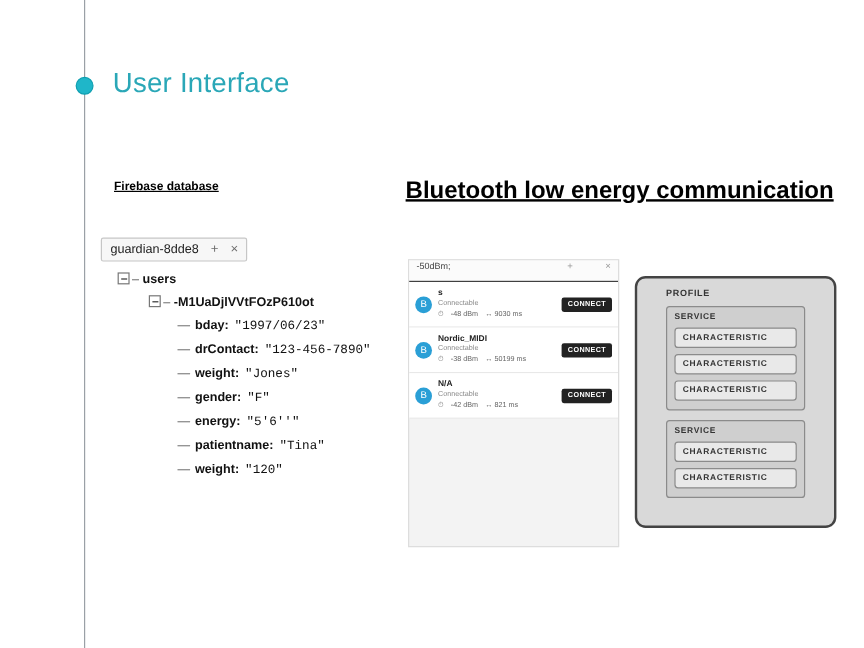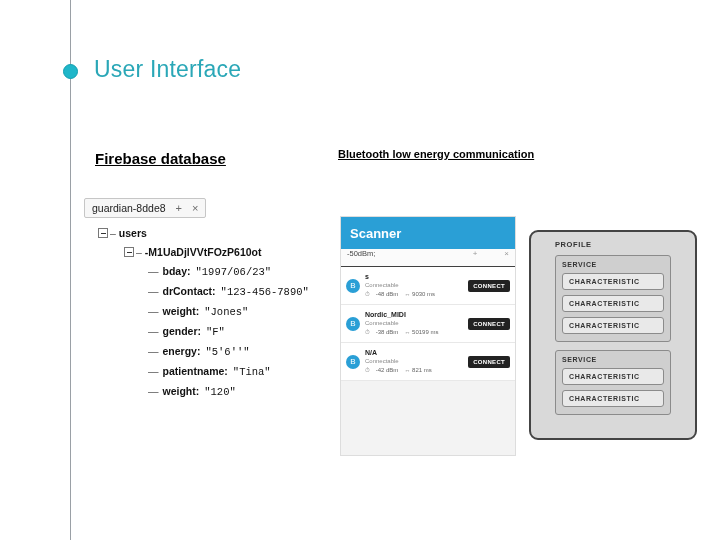--- a/index.html
+++ b/index.html
@@ -38,29 +38,29 @@
     left: 94px; top: 56px;
     font-size: 23px;
     color: #2aa7b7;
     font-family: "Liberation Sans", sans-serif;
     letter-spacing: 0.2px;
   }
 
   
   .heading {
     position: absolute;
-    font-size: 15px;
+    font-size: 10px;
     font-weight: bold;
     color: #000;
     text-decoration: underline;
     font-family: "Liberation Sans", sans-serif;
     white-space: nowrap;
   }
   #heading-firebase { left: 95px; top: 150px; }
-  #heading-ble { left: 338px; top: 148px; font-size: 11px; }
+  #heading-ble { left: 338px; top: 148px; font-size: 20px; }
 
   
   .fb-panel {
     position: absolute;
     left: 84px; top: 198px;
     width: 250px;
     font-family: "Liberation Sans", sans-serif;
   }
   .fb-tab {
     display: inline-flex;
@@ -281,23 +281,20 @@
       </div>
       <div class="fb-row indent-3">
         <span class="leaf-dash">—</span>
         <span class="leaf-key">weight:</span>
         <span class="leaf-val">"120"</span>
       </div>
     </div>
   </div>
 
   <div class="scanner">
-    <div class="scanner-bar">
-      <span>Scanner</span>
-    </div>
 
     <div class="scanner-filter">
       <span>-50dBm;</span>
       <span class="spacer"></span>
       <span class="ic">+</span>
       <span class="ic">×</span>
     </div>
 
     <div class="dev-row">
       <div class="dev-icon">B</div>

